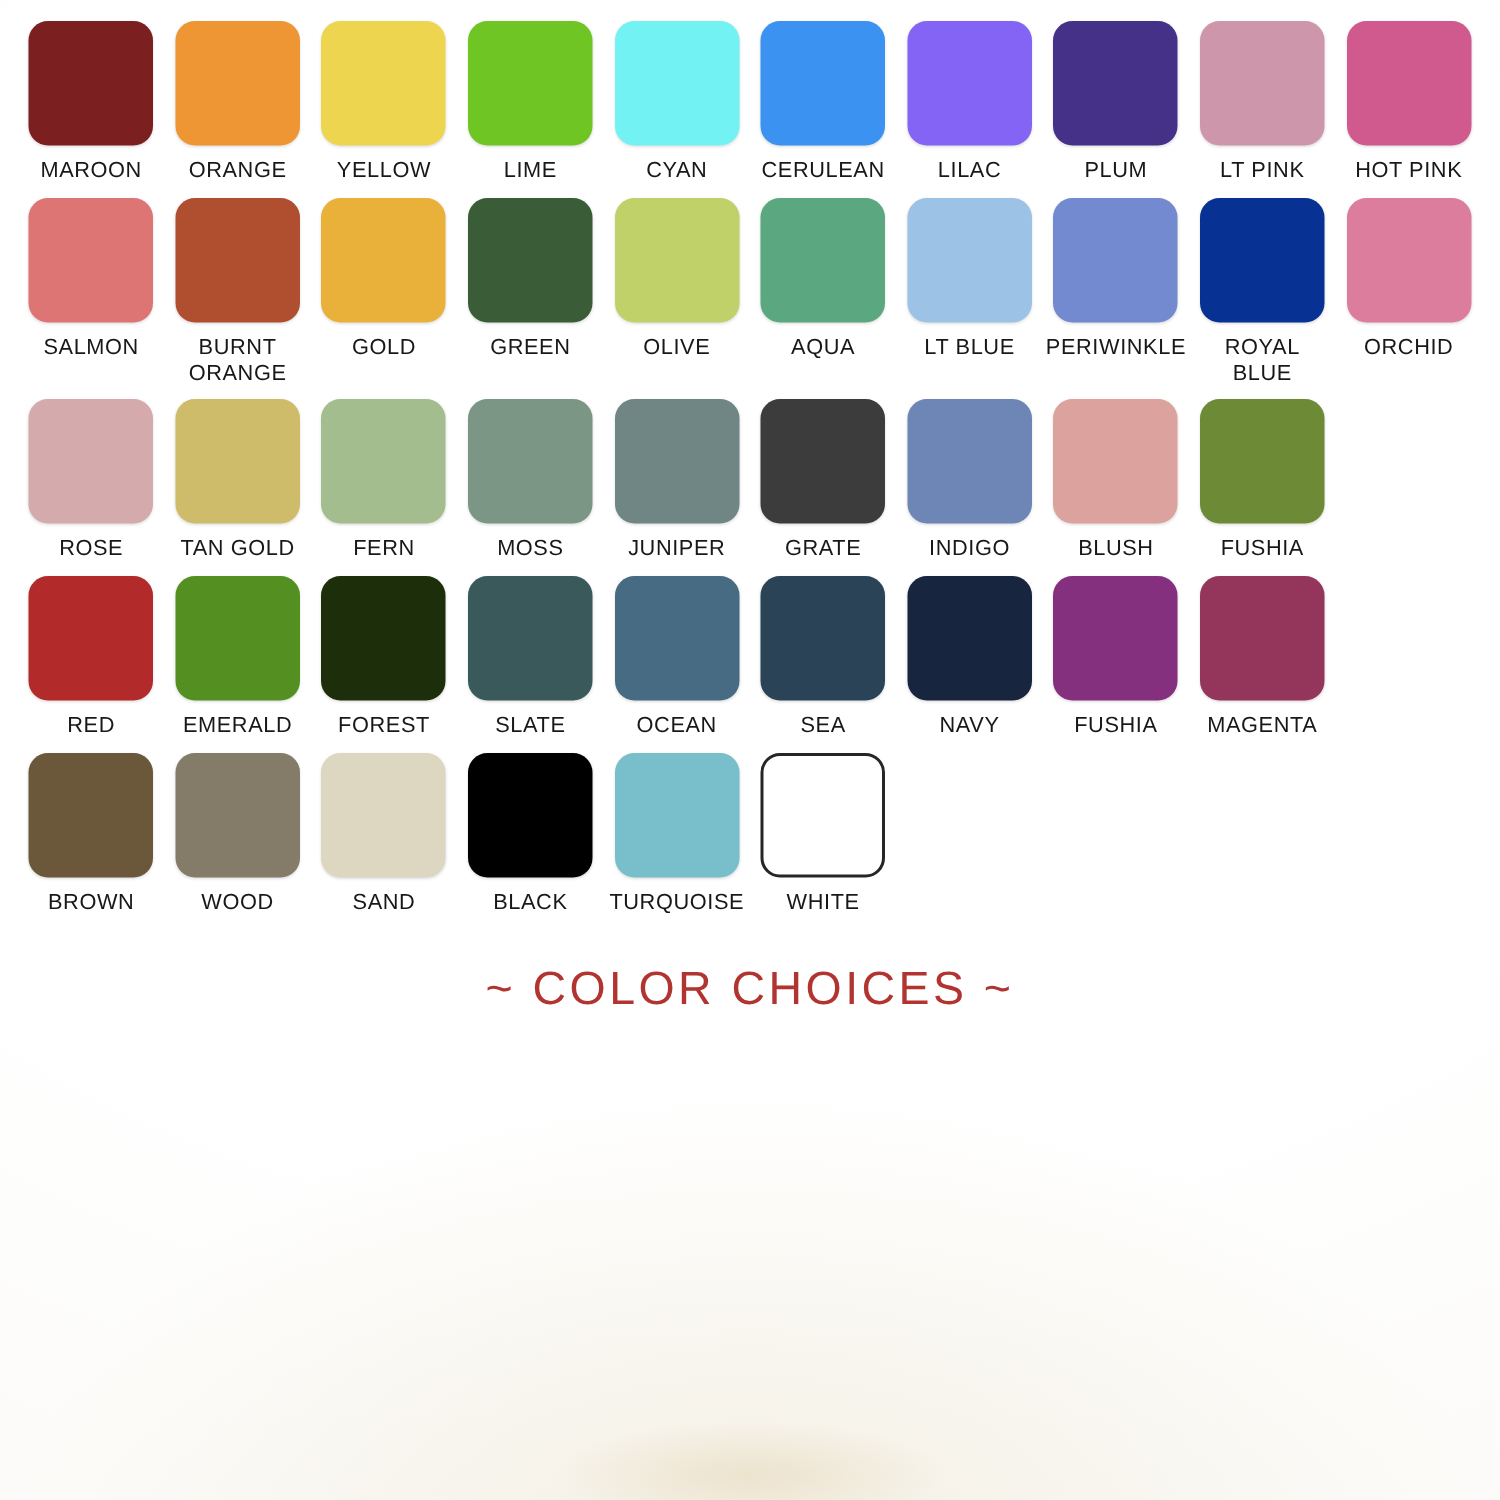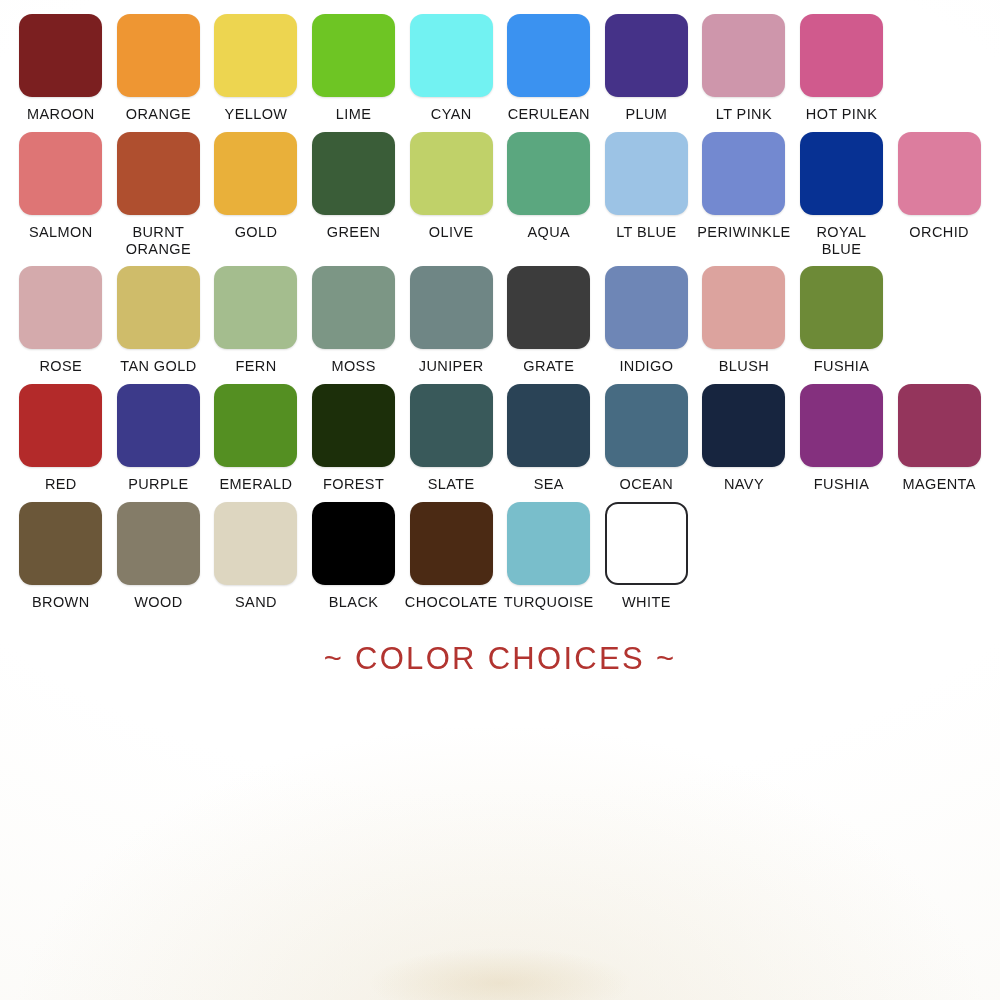--- a/index.html
+++ b/index.html
@@ -124,20 +124,24 @@
         </div>
         <div class="swatch-cell">
           <div class="chip" style="background: rgb(114, 242, 242);"></div>
           <div class="chip-label">CYAN</div>
         </div>
         <div class="swatch-cell">
           <div class="chip" style="background: rgb(59, 146, 240);"></div>
           <div class="chip-label">CERULEAN</div>
         </div>
         <div class="swatch-cell">
+          <div class="chip" style="background: rgb(132, 100, 245);"></div>
+          <div class="chip-label">LILAC</div>
+        </div>
+        <div class="swatch-cell">
           <div class="chip" style="background: rgb(69, 50, 136);"></div>
           <div class="chip-label">PLUM</div>
         </div>
         <div class="swatch-cell">
           <div class="chip" style="background: rgb(206, 150, 171);"></div>
           <div class="chip-label">LT PINK</div>
         </div>
         <div class="swatch-cell">
           <div class="chip" style="background: rgb(208, 90, 141);"></div>
           <div class="chip-label">HOT PINK</div>
@@ -224,44 +228,40 @@
           <div class="chip" style="background: rgb(109, 138, 55);"></div>
           <div class="chip-label">FUSHIA</div>
         </div>
       </div>
       <div class="swatch-row">
         <div class="swatch-cell">
           <div class="chip" style="background: rgb(179, 42, 42);"></div>
           <div class="chip-label">RED</div>
         </div>
         <div class="swatch-cell">
-          <div class="chip" style="background: rgb(60, 58, 138);"></div>
-          <div class="chip-label">PURPLE</div>
-        </div>
-        <div class="swatch-cell">
           <div class="chip" style="background: rgb(84, 143, 34);"></div>
           <div class="chip-label">EMERALD</div>
         </div>
         <div class="swatch-cell">
           <div class="chip" style="background: rgb(28, 47, 10);"></div>
           <div class="chip-label">FOREST</div>
         </div>
         <div class="swatch-cell">
           <div class="chip" style="background: rgb(57, 89, 90);"></div>
           <div class="chip-label">SLATE</div>
         </div>
         <div class="swatch-cell">
+          <div class="chip" style="background: rgb(71, 107, 130);"></div>
+          <div class="chip-label">OCEAN</div>
+        </div>
+        <div class="swatch-cell">
           <div class="chip" style="background: rgb(42, 67, 86);"></div>
           <div class="chip-label">SEA</div>
         </div>
         <div class="swatch-cell">
-          <div class="chip" style="background: rgb(71, 107, 130);"></div>
-          <div class="chip-label">OCEAN</div>
-        </div>
-        <div class="swatch-cell">
           <div class="chip" style="background: rgb(23, 37, 63);"></div>
           <div class="chip-label">NAVY</div>
         </div>
         <div class="swatch-cell">
           <div class="chip" style="background: rgb(132, 48, 126);"></div>
           <div class="chip-label">FUSHIA</div>
         </div>
         <div class="swatch-cell">
           <div class="chip" style="background: rgb(148, 53, 92);"></div>
           <div class="chip-label">MAGENTA</div>
@@ -276,24 +276,20 @@
           <div class="chip" style="background: rgb(132, 124, 104);"></div>
           <div class="chip-label">WOOD</div>
         </div>
         <div class="swatch-cell">
           <div class="chip" style="background: rgb(221, 214, 192);"></div>
           <div class="chip-label">SAND</div>
         </div>
         <div class="swatch-cell">
           <div class="chip" style="background: rgb(0, 0, 0);"></div>
           <div class="chip-label">BLACK</div>
-        </div>
-        <div class="swatch-cell">
-          <div class="chip" style="background: rgb(75, 42, 20);"></div>
-          <div class="chip-label">CHOCOLATE</div>
         </div>
         <div class="swatch-cell">
           <div class="chip" style="background: rgb(121, 190, 203);"></div>
           <div class="chip-label">TURQUOISE</div>
         </div>
         <div class="swatch-cell">
           <div class="chip outlined" style="background: rgb(255, 255, 255);"></div>
           <div class="chip-label">WHITE</div>
         </div>
       </div>

